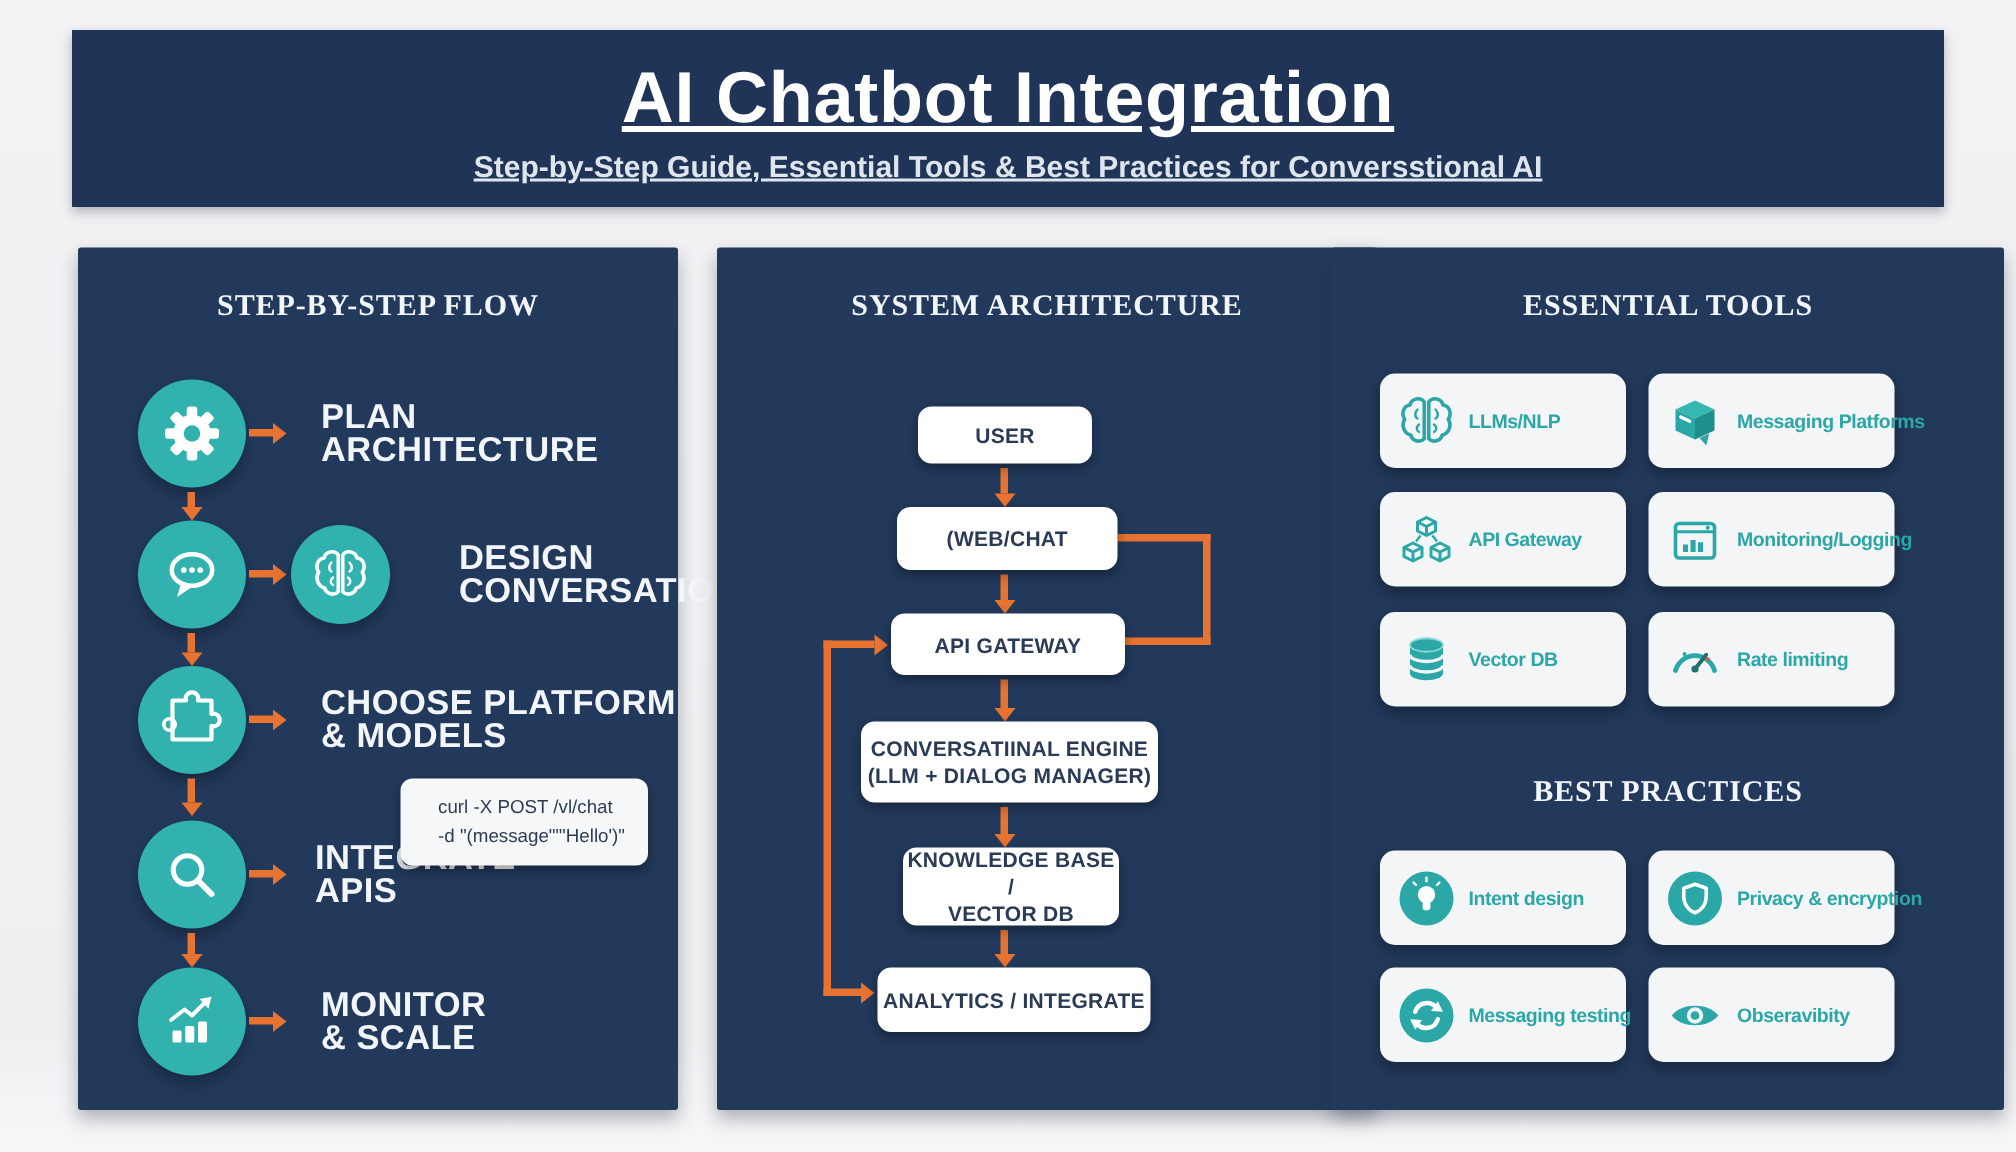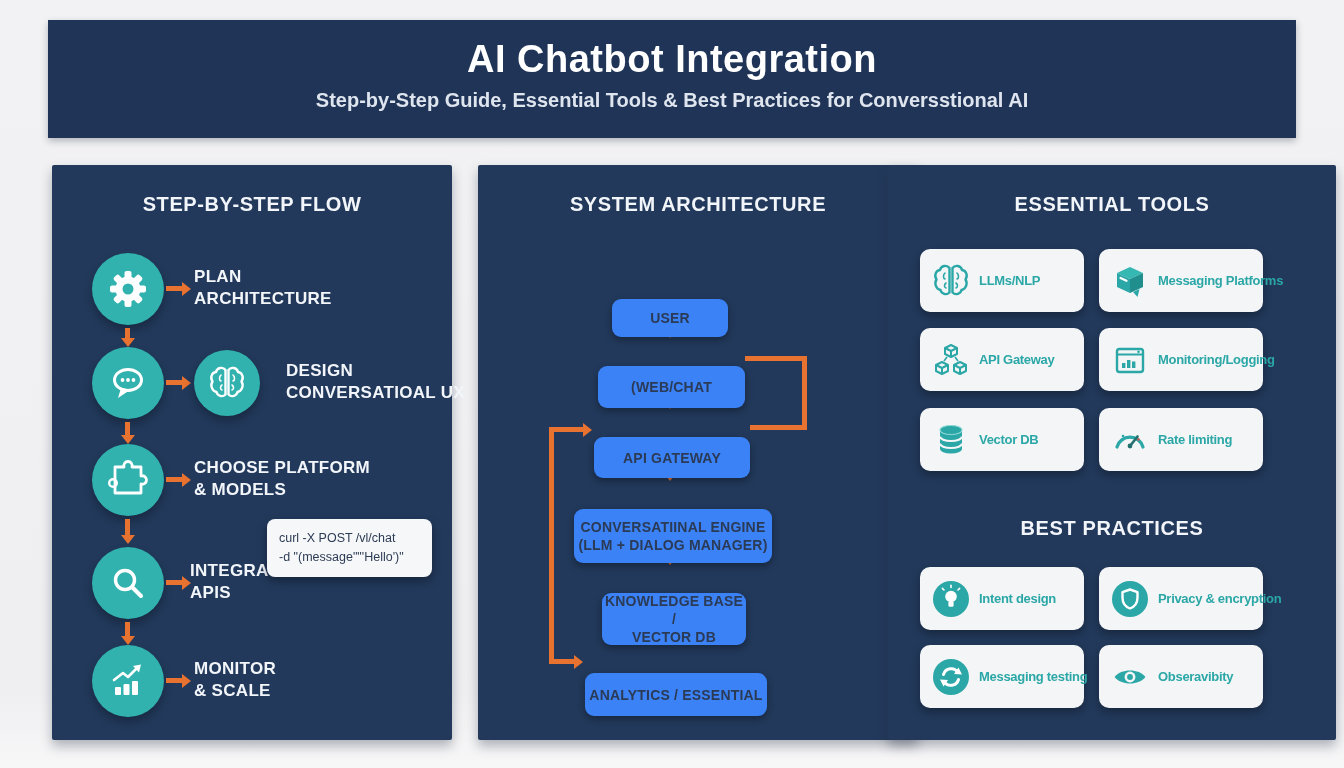--- a/index.html
+++ b/index.html
@@ -1,41 +1,41 @@
 <!DOCTYPE html>
 <html><head>
 <meta charset="utf-8">
 <style>
   * { margin:0; padding:0; box-sizing:border-box; }
   body { background:#e9eaec; font-family:"Liberation Sans", sans-serif; }
   .stage { position:relative; width:1344px; height:768px; background:linear-gradient(#f2f2f4 0%, #efeff1 90%, #f7f7f8 100%); overflow:hidden; }
 
   
   .header { position:absolute; left:48px; top:20px; width:1248px; height:118px; background:#1f3457; box-shadow:0 3px 7px rgba(30,40,60,.3); text-align:center; }
-  .header h1 { margin-top:18px; font-size:38px; color:#ffffff; letter-spacing:.5px; font-weight:bold; }
-  .header .sub { margin-top:8px; font-size:20px; color:#dfe5ee; font-weight:bold; }
+  .header h1 { margin-top:18px; font-size:48px; color:#ffffff; letter-spacing:.5px; font-weight:bold;text-decoration:underline; }
+  .header .sub { margin-top:8px; font-size:20px; color:#dfe5ee; font-weight:bold;text-decoration:underline; }
 
   
   .panel { position:absolute; top:165px; height:575px; background:#22395b; border-radius:2px; box-shadow:0 6px 12px rgba(40,50,70,.35); }
   .panel-flow { left:52px; width:400px; }
   .panel-arch { left:478px; width:440px; }
   .panel-tools { left:888px; width:448px; }
-  .ptitle { position:absolute; top:28px; left:0; right:0; text-align:center; color:#f2f5f9; font-size:20px; font-weight:bold; letter-spacing:.6px; }
+  .ptitle { position:absolute; top:28px; left:0; right:0; text-align:center; color:#f2f5f9; font-size:20px; font-weight:bold; letter-spacing:.6px;font-family:Liberation Serif, serif; }
 
   
   .circle { position:absolute; border-radius:50%; background:#31b2ae; box-shadow:0 5px 9px rgba(0,0,0,.28); display:flex; align-items:center; justify-content:center; }
-  .steplabel { position:absolute; color:#f2f5f9; font-weight:bold; font-size:17px; line-height:22px; letter-spacing:.3px; white-space:nowrap; }
+  .steplabel { position:absolute; color:#f2f5f9; font-weight:bold; font-size:23px; line-height:22px; letter-spacing:.3px; white-space:nowrap;margin-left:20px; }
   .harrow { position:absolute; height:5px; background:#e8722f; }
   .harrow::after { content:""; position:absolute; right:-9px; top:50%; transform:translateY(-50%); border-top:7px solid transparent; border-bottom:7px solid transparent; border-left:9px solid #e8722f; }
   .varrow { position:absolute; width:5px; background:#e8722f; }
   .varrow::after { content:""; position:absolute; bottom:-9px; left:50%; transform:translateX(-50%); border-left:7px solid transparent; border-right:7px solid transparent; border-top:9px solid #e8722f; }
-  .tooltip { position:absolute; left:215px; top:354px; width:165px; height:58px; background:#f6f7f8; border-radius:8px; box-shadow:0 4px 8px rgba(0,0,0,.35); z-index:5; padding:10px 12px; color:#2d3c55; font-size:12.5px; line-height:19px; white-space:nowrap; }
-
-  
-  .node { position:absolute; background:#3b82f6; border-radius:9px; color:#2b3a55; font-weight:bold; font-size:14px; letter-spacing:.2px; display:flex; flex-direction:column; align-items:center; justify-content:center; text-align:center; line-height:18px; box-shadow:0 3px 7px rgba(0,0,0,.35); z-index:3;margin-top:28px; }
+  .tooltip { position:absolute; left:215px; top:354px; width:165px; height:58px; background:#f6f7f8; border-radius:8px; box-shadow:0 4px 8px rgba(0,0,0,.35); z-index:5; padding:10px 25px; color:#2d3c55; font-size:12.5px; line-height:19px; white-space:nowrap; }
+
+  
+  .node { position:absolute; background:#ffffff; border-radius:9px; color:#2b3a55; font-weight:bold; font-size:14px; letter-spacing:.2px; display:flex; flex-direction:column; align-items:center; justify-content:center; text-align:center; line-height:18px; box-shadow:0 3px 7px rgba(0,0,0,.35); z-index:3; }
   .oseg { position:absolute; background:#e8722f; }
 
   
   .card { position:absolute; width:164px; height:63px; background:#f4f5f7; border-radius:10px; box-shadow:0 4px 9px rgba(0,0,0,.32); display:flex; align-items:center; }
   .cicon { width:40px; height:40px; margin-left:11px; flex:none; display:flex; align-items:center; justify-content:center; }
   .clabel { margin-left:8px; color:#2aa7a6; font-weight:bold; font-size:13px; letter-spacing:-.3px; white-space:nowrap; }
 </style>
 </head>
 <body>
 
@@ -176,21 +176,21 @@
     </div>
     <div class="varrow" style="left:189px;top:373px;height:18px"></div>
 
     <div class="node" style="left:124px;top:400px;width:144px;height:52px">
       <div>KNOWLEDGE BASE /</div>
       <div>VECTOR DB</div>
     </div>
     <div class="varrow" style="left:189px;top:455px;height:16px"></div>
 
     <div class="node" style="left:107px;top:480px;width:182px;height:43px">
-      <div>ANALYTICS / ESSENTIAL</div>
+      <div>ANALYTICS / INTEGRATE</div>
     </div>
   </div>
 
   <div class="panel panel-tools">
     <div class="ptitle">ESSENTIAL TOOLS</div>
 
     <div class="card" style="left:32px;top:84px">
       <div class="cicon">
         <svg width="40" height="40" viewBox="-20 -20 40 40">
           <g fill="none" stroke="#2aa7a6" stroke-width="2.4" stroke-linejoin="round" stroke-linecap="round">

